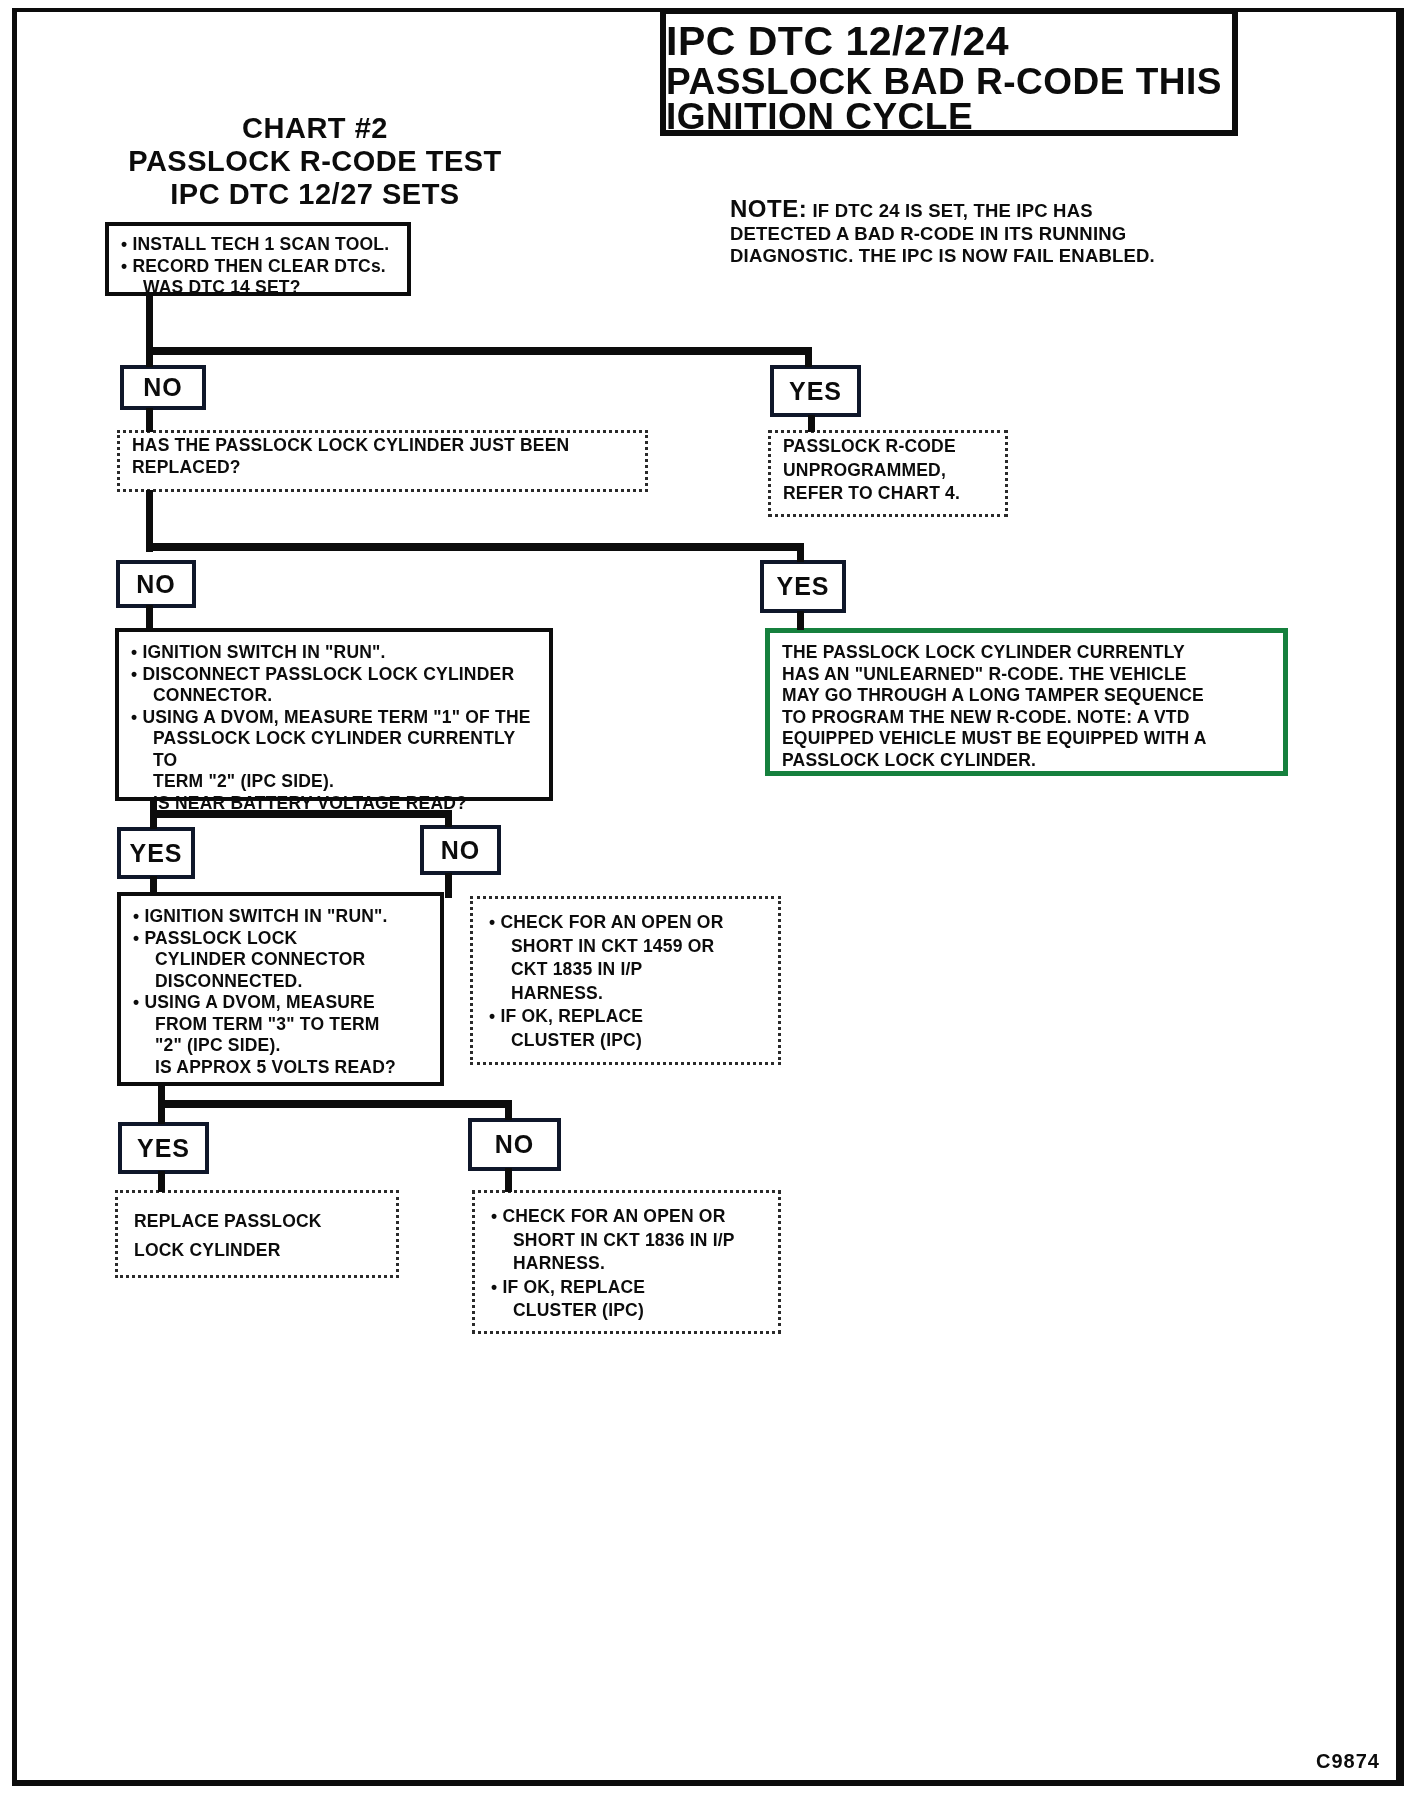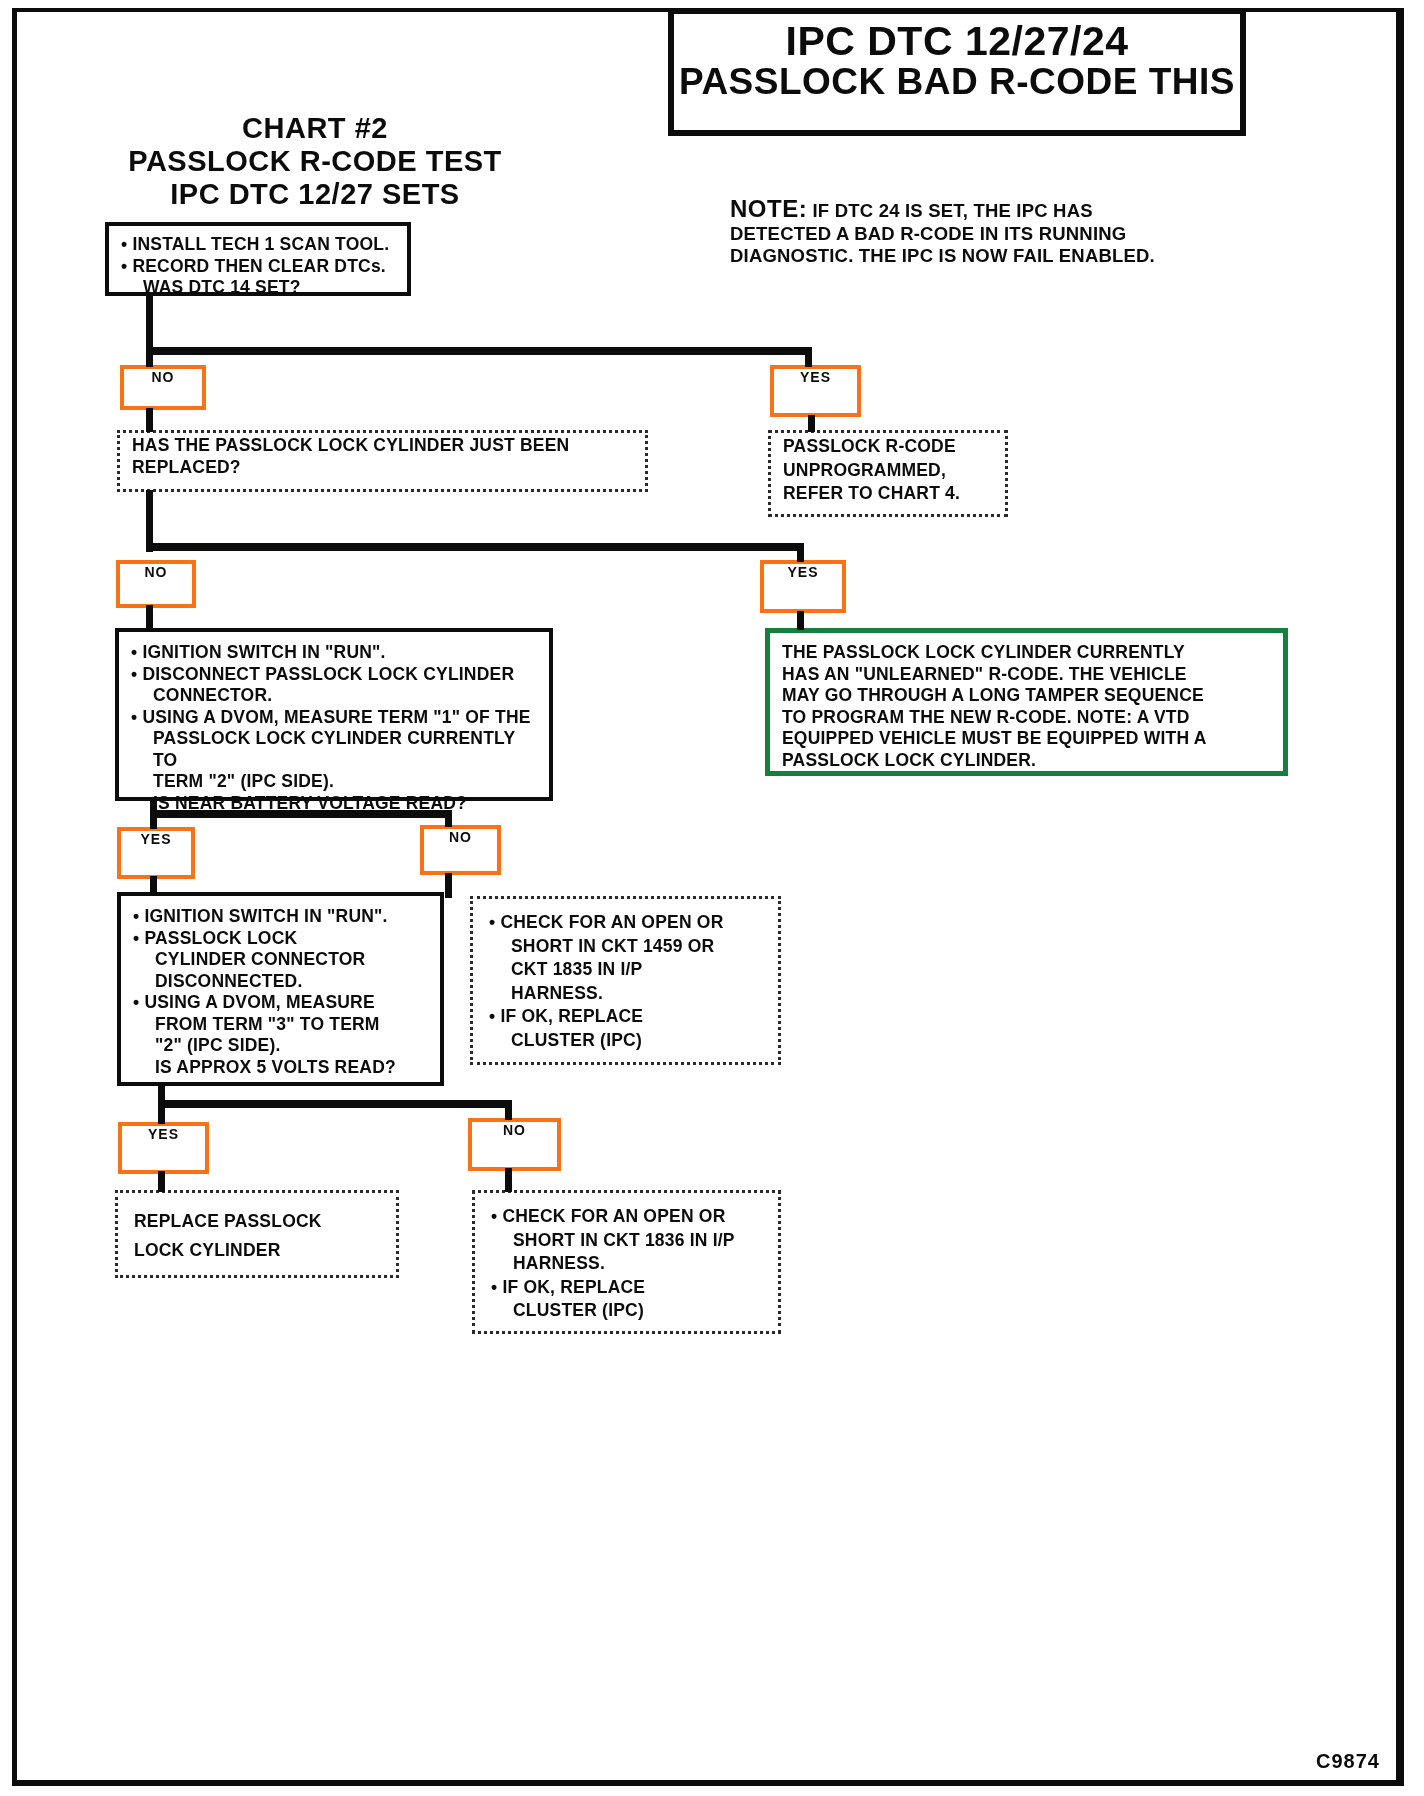--- a/index.html
+++ b/index.html
@@ -9,21 +9,21 @@
     overflow:hidden;margin:0 auto;
   }
   .frame{
     position:absolute;left:12px;top:8px;right:20px;bottom:10px;
     border-left:5px solid #0c0c0c;border-top:4px solid #0c0c0c;
     border-right:8px solid #0c0c0c;border-bottom:6px solid #0c0c0c;
   }
   .hdrbox{
     position:absolute;left:660px;top:8px;width:578px;height:128px;
     border:6px solid #0c0c0c;background:#fff;box-sizing:border-box;
-    text-align:center;padding-top:4px;letter-spacing:0.5px;margin-left:8px;
+    padding-top:4px;letter-spacing:0.5px;
   }
   .hdrbox .h1{font-size:41px;line-height:46px;}
   .hdrbox .h2{font-size:37px;line-height:35px;}
   .chart-title{
     position:absolute;left:100px;top:112px;width:430px;text-align:center;
     font-size:29px;line-height:33px;letter-spacing:0.5px;
   }
   .note{
     position:absolute;left:730px;top:198px;width:448px;
     font-size:18.5px;line-height:22.5px;letter-spacing:0.2px;
@@ -32,41 +32,42 @@
   .fbox{
     position:absolute;box-sizing:border-box;background:#fff;
     font-size:17.5px;line-height:21.5px;letter-spacing:0.2px;
     padding:8px 10px 24px 12px;
   }
   .fbox.solid{border:4px solid #0c0c0c;}
   .fbox.heavy{border:5px solid #15803d;}
   .fbox.dotted{border:3px dotted #2a2a2a;}
   .fbox .cont{padding-left:22px;}
   .dec{
-    position:absolute;box-sizing:border-box;border:4px solid #f97316;background:#fff;
-    display:flex;align-items:flex-start;justify-content:center;
-    font-size:14px;letter-spacing:1px;
+    position:absolute;box-sizing:border-box;border:4px solid #0f172a;background:#fff;
+    display:flex;align-items:center;justify-content:center;
+    font-size:25px;letter-spacing:1px;
   }
   .ln{position:absolute;background:#0c0c0c;}
   .doccode{position:absolute;left:1316px;top:1750px;font-size:20px;letter-spacing:1px;}
   .g{padding-top:2px;}
   .lh23 .fl{line-height:23.5px;}
   .lh29 .fl{line-height:29px;}
   .pt14{padding-top:14px;padding-left:16px;}
 </style>
 </head>
 <body>
 
 <div class="page">
 
   <div class="frame"></div>
 
   <div class="hdrbox">
     <div class="h1">IPC DTC 12/27/24</div>
     <div class="h2">PASSLOCK BAD R-CODE THIS</div>
+    <div class="h2">IGNITION CYCLE</div>
   </div>
 
   <div class="chart-title">
     <div>CHART #2</div>
     <div>PASSLOCK R-CODE TEST</div>
     <div>IPC DTC 12/27 SETS</div>
   </div>
 
   <div class="note">
     <span class="nlabel">NOTE:</span>

